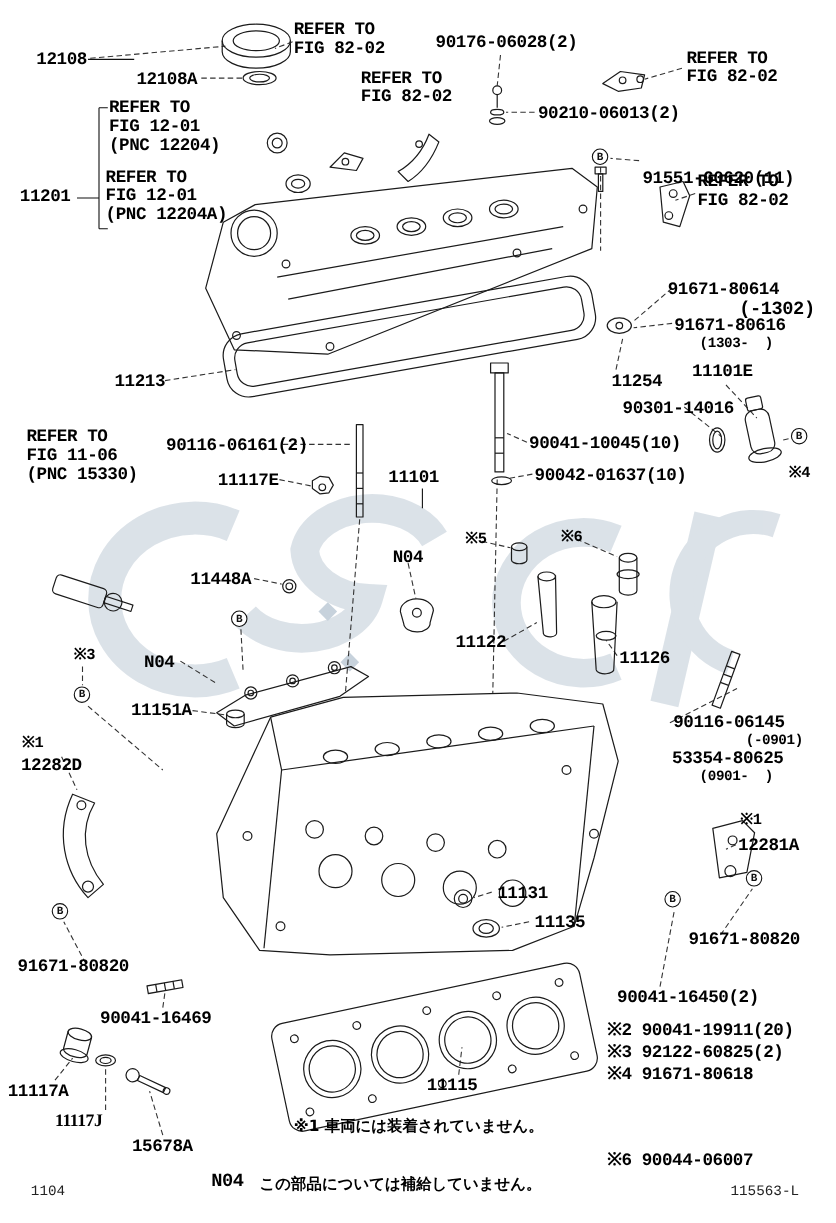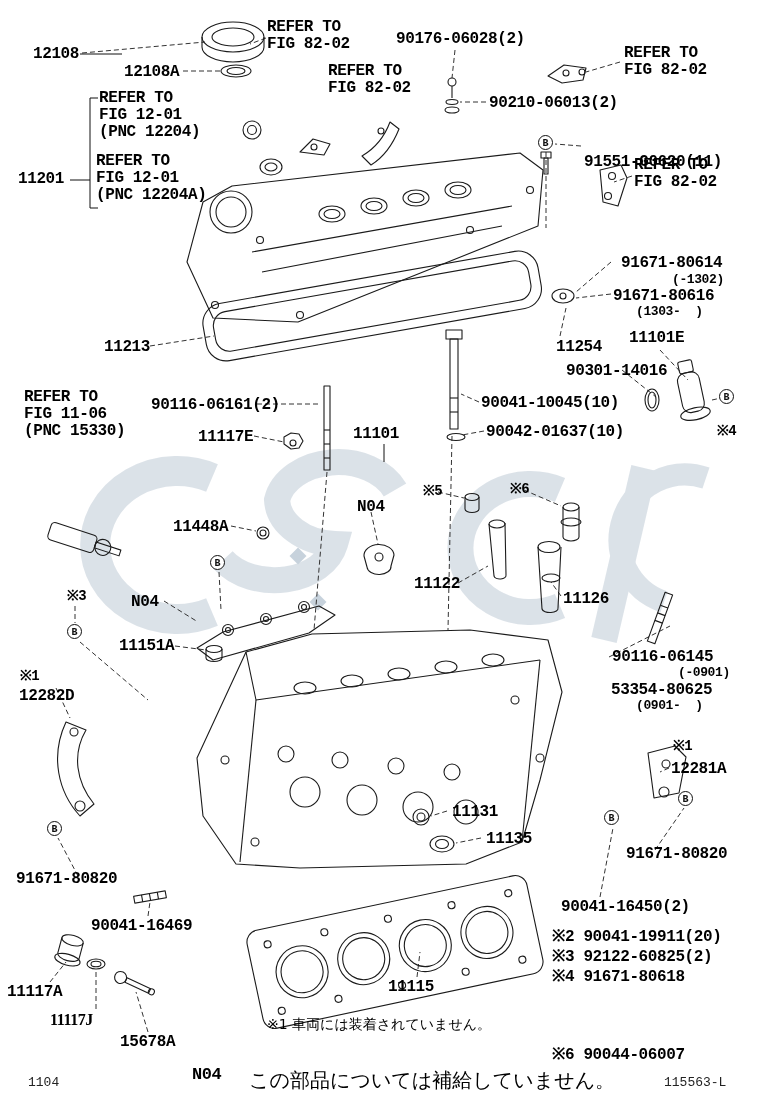--- a/index.html
+++ b/index.html
@@ -2,21 +2,21 @@
 <html><head>
 <meta charset="utf-8">
 <style>
   html,body{margin:0;padding:0;background:#fff;}
   .stage{position:relative;width:760px;height:1112px;background:#fff;overflow:hidden;
          font-family:"Liberation Mono",monospace;}
   .art{position:absolute;left:0;top:0;}
   #label-layer{position:absolute;left:0;top:0;width:760px;height:1112px;}
   .part-label{position:absolute;font:700 16px/1.07 "Liberation Mono",monospace;
               color:#000;white-space:pre;letter-spacing:-0.4px;}
-  .part-label.jp{font-family:"DejaVu Sans","Liberation Sans",sans-serif;font-weight:400;letter-spacing:0;}
+  .part-label.jp{font-family:"DejaVu Sans","Liberation Sans",sans-serif;font-weight:700;letter-spacing:0;}
   .circle-marker{position:absolute;width:15px;height:15px;border:1.4px solid #111;border-radius:50%;
                  font:700 10px/15px "Liberation Mono",monospace;text-align:center;color:#111;background:#fff;box-sizing:border-box;}
   .footer-txt{position:absolute;font:400 13px "Liberation Mono",monospace;color:#222;}
 </style>
 </head>
 <body>
 
 <div class="stage">
 
   <svg class="art" width="760" height="1112" viewBox="0 0 760 1112">
@@ -350,22 +350,22 @@
 FIG 12-01
 (PNC 12204)</div>
       <div class="part-label" style="left: 489px; top: 95px;">90210-06013(2)</div>
       <div class="part-label" style="left: 584px; top: 138px; margin-top: 16px;">91551-G0620(11)</div>
       <div class="part-label" style="left: 18px; top: 171px;">11201</div>
       <div class="part-label" style="left: 96px; top: 153px;">REFER TO
 FIG 12-01
 (PNC 12204A)</div>
       <div class="part-label" style="left: 634px; top: 157px;">REFER TO
 FIG 82-02</div>
-      <div class="part-label" style="left: 621px; top: 255px;">91671-80614</div>
-      <div class="part-label" style="left: 672px; top: 273px; font-size: 13px;">(-1302)</div>
+      <div class="part-label" style="left: 607px; top: 255px;">91671-80614</div>
+      <div class="part-label" style="left: 672px; top: 273px; font-size: 17px;">(-1302)</div>
       <div class="part-label" style="left: 613px; top: 288px;">91671-80616</div>
       <div class="part-label" style="left: 636px; top: 305px; font-size: 13px;">(1303-  )</div>
       <div class="part-label" style="left: 104px; top: 339px;">11213</div>
       <div class="part-label" style="left: 556px; top: 339px;">11254</div>
       <div class="part-label" style="left: 629px; top: 330px;">11101E</div>
       <div class="part-label" style="left: 566px; top: 363px;">90301-14016</div>
       <div class="part-label" style="left: 24px; top: 389px;">REFER TO
 FIG 11-06
 (PNC 15330)</div>
       <div class="part-label" style="left: 151px; top: 397px;">90116-06161(2)</div>
@@ -400,21 +400,21 @@
       <div class="part-label" style="left: 552px; top: 949px;">※3 92122-60825(2)</div>
       <div class="part-label" style="left: 552px; top: 969px;">※4 91671-80618</div>
       <div class="part-label" style="left: 7px; top: 984px;">11117A</div>
       <div class="part-label" style="left: 50px; top: 1011px; font-family: Liberation Serif, serif;">11117J</div>
       <div class="part-label" style="left: 120px; top: 1034px;">15678A</div>
       <div class="part-label" style="left: 388px; top: 979px;">11115</div>
       <div class="part-label" style="left: 552px; top: 1047px;">※6 90044-06007</div>
       <div class="part-label" style="left: 717px; top: 424px; font-size: 14px;">※4</div>
       <div class="part-label jp" style="left: 267px; top: 1017px; font-size: 14px;">※1 車両には装着されていません。</div>
       <div class="part-label" style="left: 192px; top: 1066px; font-size: 17px;">N04</div>
-      <div class="part-label jp" style="left: 249px; top: 1070px; font-size: 20px;">この部品については補給していません。</div>
+      <div class="part-label jp" style="left: 236px; top: 1070px; font-size: 14px;">この部品については補給していません。</div>
       <span class="circle-marker" style="left: 538px; top: 135px;">B</span>
       <span class="circle-marker" style="left: 719px; top: 389px;">B</span>
       <span class="circle-marker" style="left: 210px; top: 555px;">B</span>
       <span class="circle-marker" style="left: 67px; top: 624px;">B</span>
       <span class="circle-marker" style="left: 47px; top: 821px;">B</span>
       <span class="circle-marker" style="left: 604px; top: 810px;">B</span>
       <span class="circle-marker" style="left: 678px; top: 791px;">B</span>
     </div>
 
   <div class="footer-txt" style="left:28px;top:1075px">1104</div>

